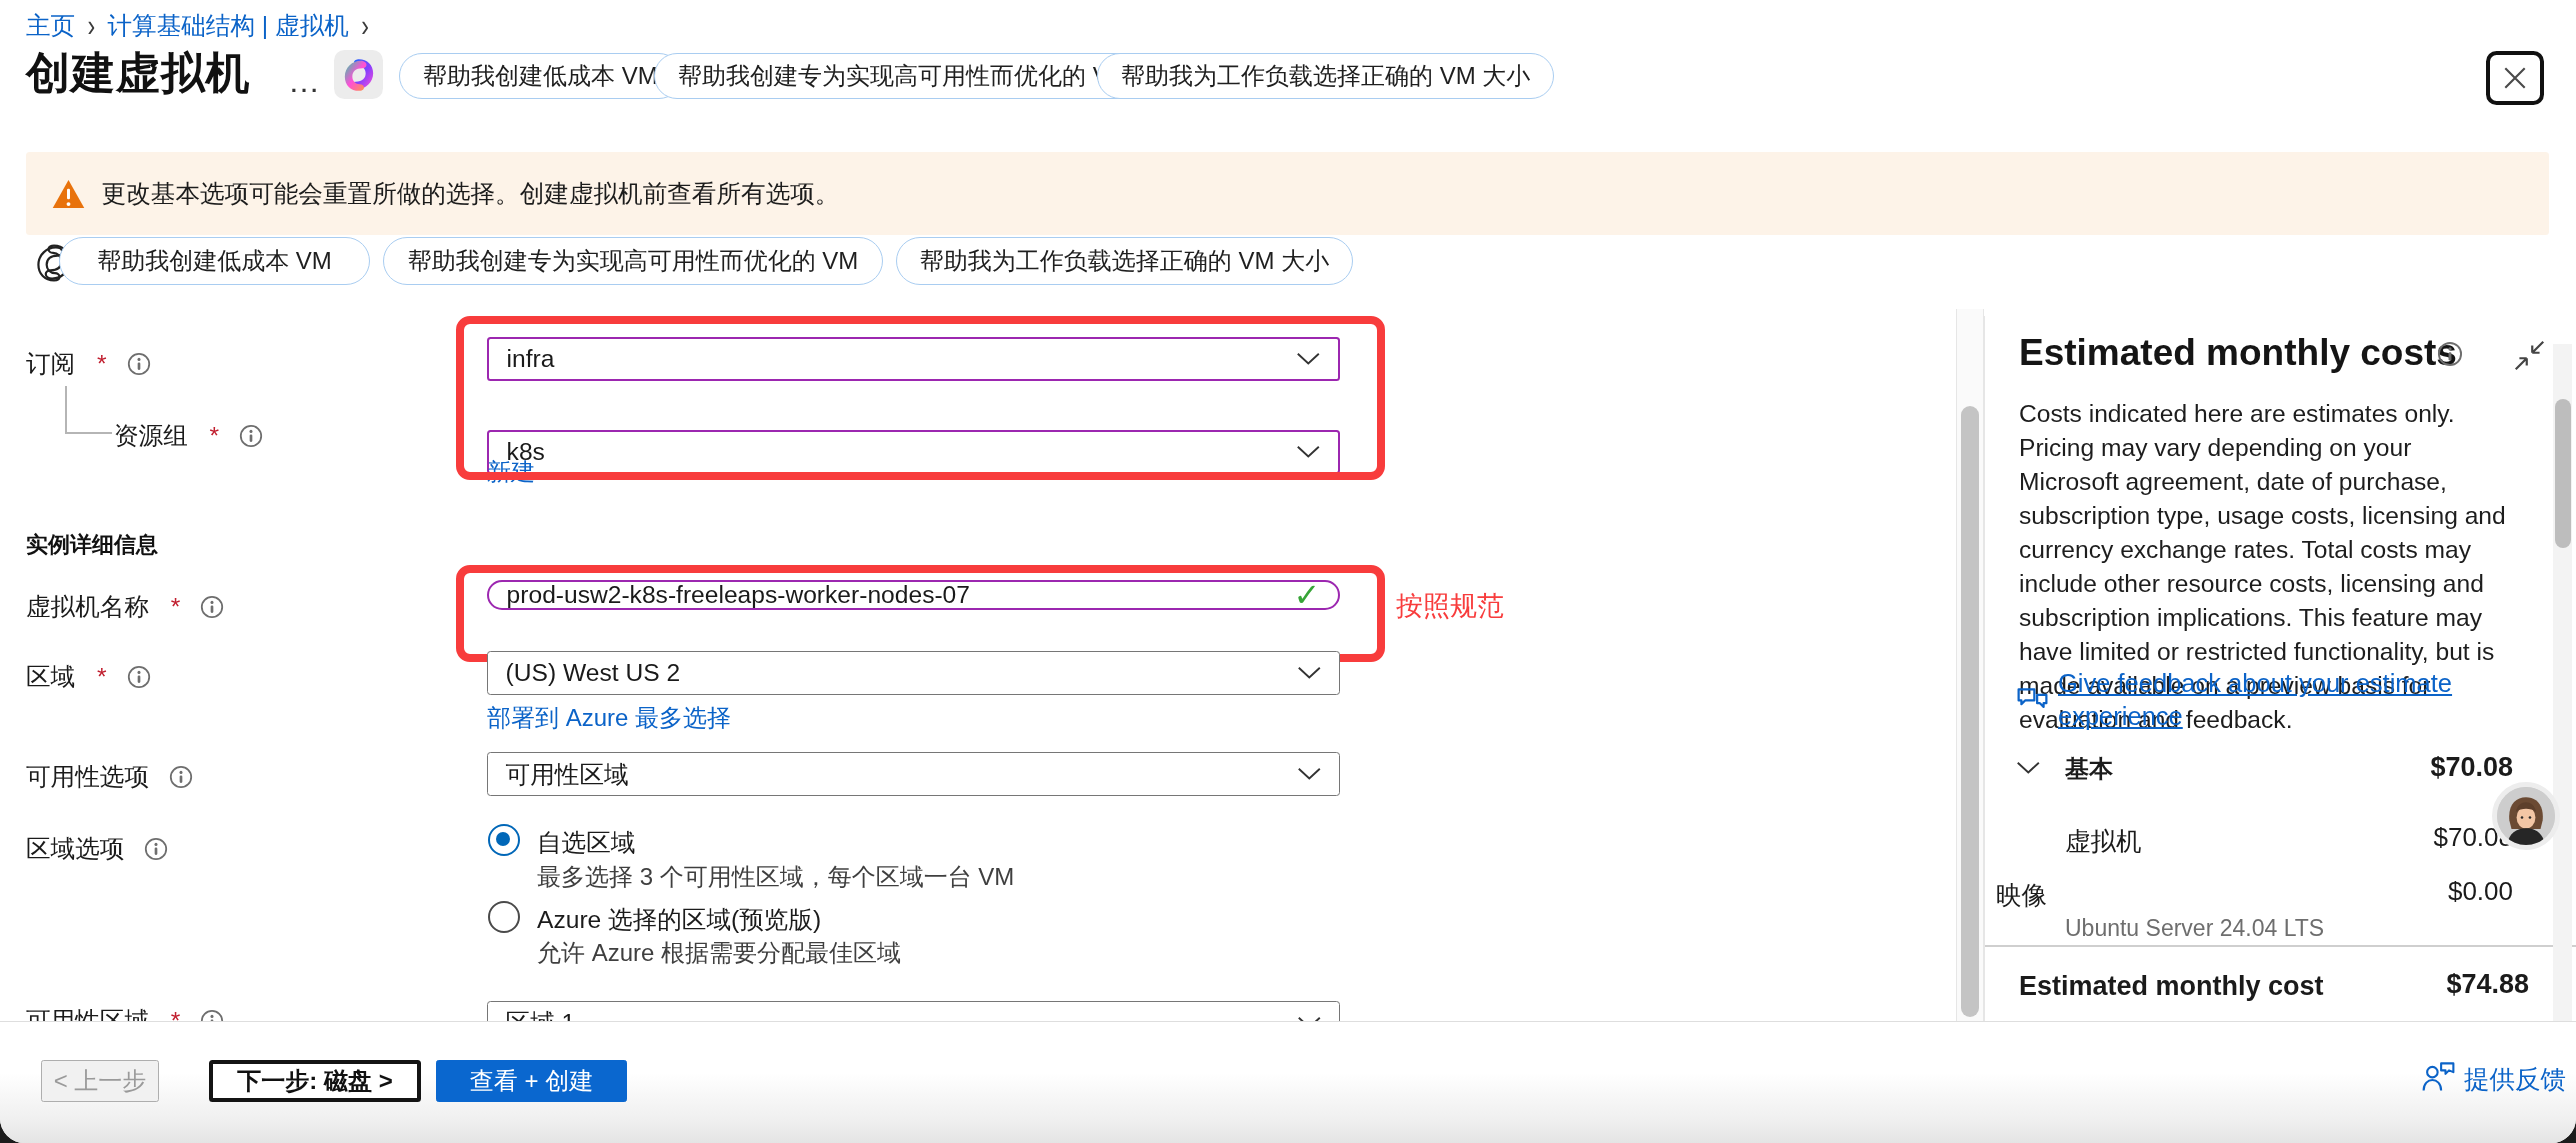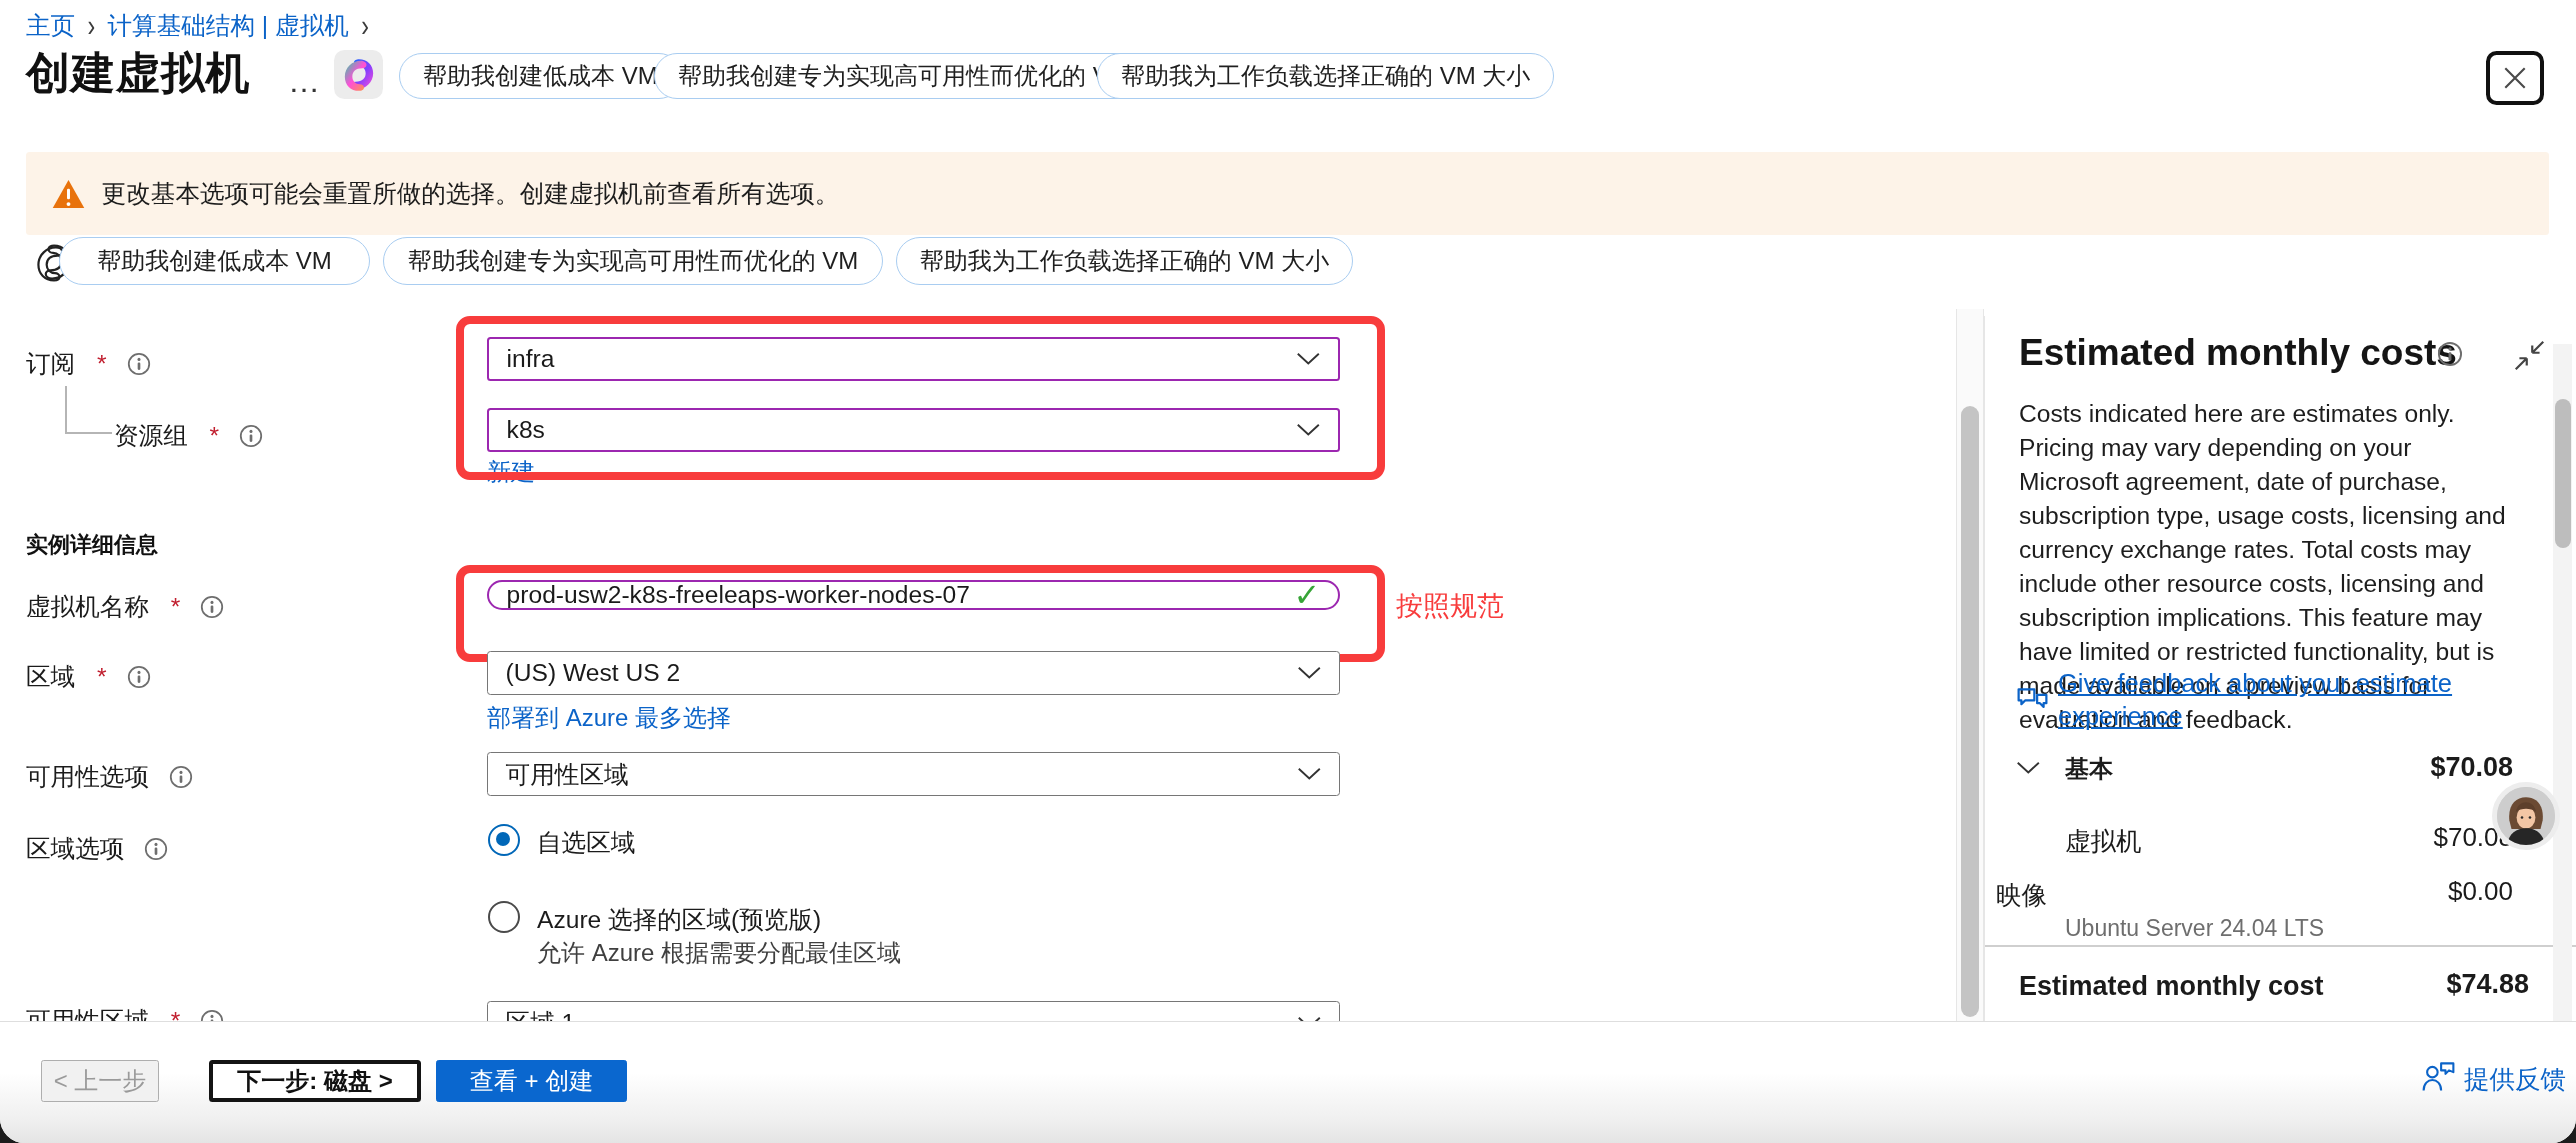--- a/index.html
+++ b/index.html
@@ -147,21 +147,21 @@
   <div class="abs treeH"></div>
   <div class="lbl" style="left:114px;top:419px;">
     <span>资源组</span>
       <span class="req">*</span>
     <svg width="24" height="24" viewBox="0 0 27 27">
       <circle cx="13.5" cy="13.5" r="11.5" fill="none" stroke="#6e6e6e" stroke-width="2"></circle>
       <circle cx="13.5" cy="8.3" r="1.7" fill="#6e6e6e"></circle>
         <rect x="12" y="11.8" width="3" height="8.4" rx="1.3" fill="#6e6e6e"></rect>
     </svg>
   </div>
-  <div class="select purple" style="top:408px;">
+  <div class="select purple" style="top:430px;">
     <span>k8s</span>
     <svg class="chev" width="24.6" height="14" viewBox="0 0 28 16">
       <path d="M2 2 L14 13 L26 2" fill="none" stroke="#333" stroke-width="2.2"></path>
     </svg>
   </div>
   <a class="abs link" href="#" style="left:487px;top:456px;">新建</a>
   <div class="redbox" style="left:456px;top:316px;width:913px;height:148px;"></div>
 
   <div class="abs section" style="left:26px;top:530px;">实例详细信息</div>
 
@@ -216,20 +216,21 @@
   <div class="lbl" style="left:26px;top:832px;">
     <span>区域选项</span>
     <svg width="24" height="24" viewBox="0 0 27 27">
       <circle cx="13.5" cy="13.5" r="11.5" fill="none" stroke="#6e6e6e" stroke-width="2"></circle>
       <circle cx="13.5" cy="8.3" r="1.7" fill="#6e6e6e"></circle>
         <rect x="12" y="11.8" width="3" height="8.4" rx="1.3" fill="#6e6e6e"></rect>
     </svg>
   </div>
   <div class="radio on" style="left:488px;top:824px;"></div>
   <div class="rlabel" style="left:537px;top:826px;">自选区域</div>
+  <div class="rdesc" style="left:537px;top:861px;">最多选择 3 个可用性区域，每个区域一台 VM</div>
   <div class="radio off" style="left:488px;top:901px;"></div>
   <div class="rlabel" style="left:537px;top:903px;">Azure 选择的区域(预览版)</div>
   <div class="rdesc" style="left:537px;top:937px;">允许 Azure 根据需要分配最佳区域</div>
 
   <div class="clipRow">
     <div class="lbl" style="left:26px;top:14px;">
       <span>可用性区域</span>
         <span class="req">*</span>
       <svg width="24" height="24" viewBox="0 0 27 27">
         <circle cx="13.5" cy="13.5" r="11.5" fill="none" stroke="#6e6e6e" stroke-width="2"></circle>

